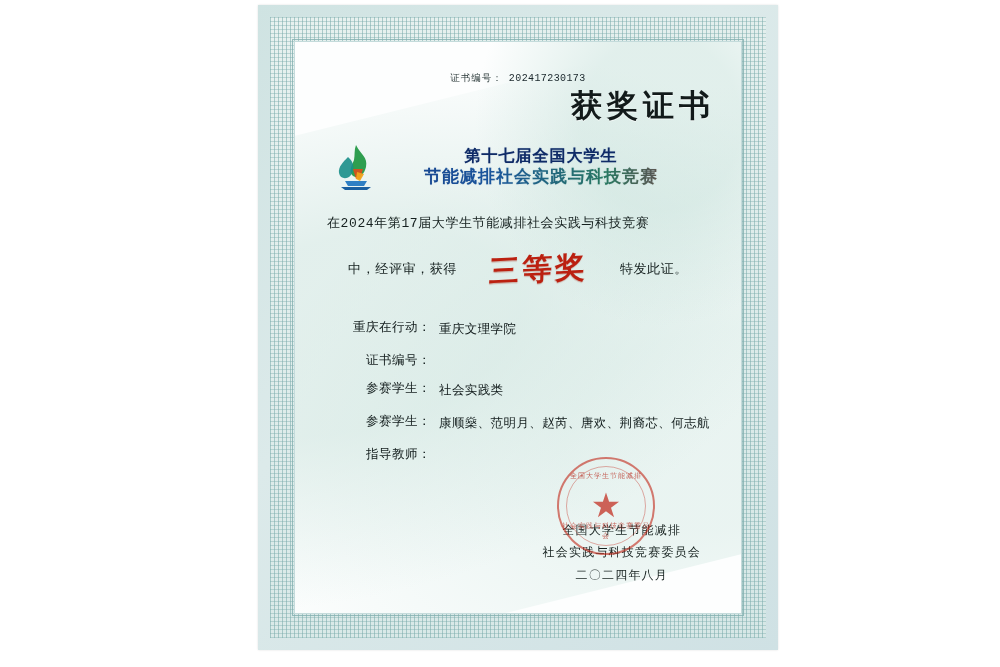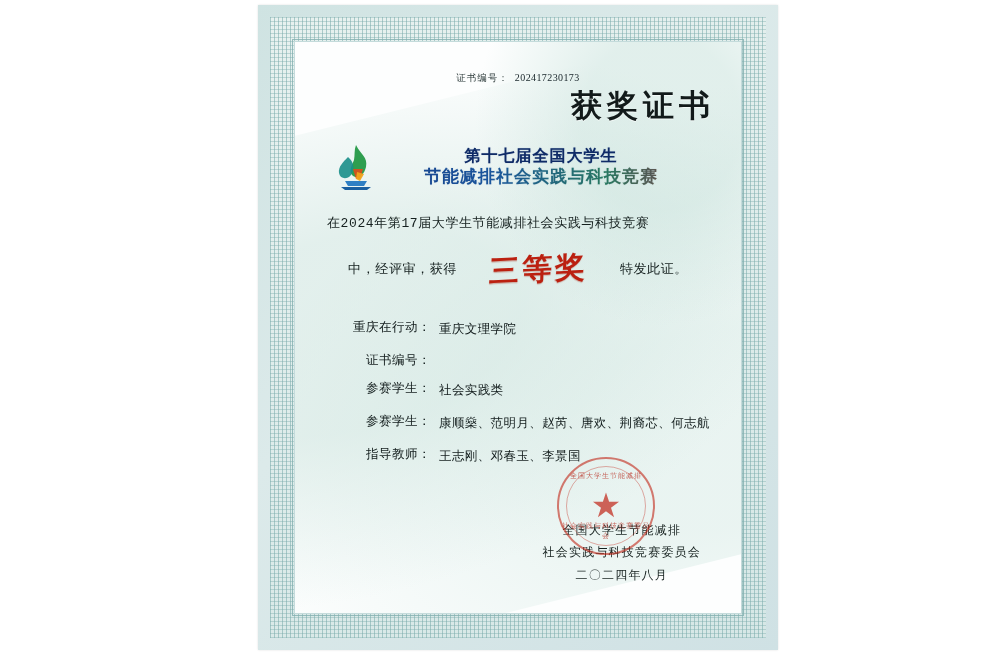--- a/index.html
+++ b/index.html
@@ -80,21 +80,21 @@
     display: flex;
     justify-content: center;
     align-items: baseline;
     gap: 6px;
     margin-top: 14px;
     font-size: 9.5px;
     color: #2d3b3b;
   }
   .serial-label { letter-spacing: 1px; }
   .serial-value {
-    font-family: Liberation Serif, serif;
+    font-family: Liberation Mono, monospace;
     font-size: 10px;
     letter-spacing: 0.4px;
     color: #18252a;
   }
 
   
   .cert-title {
     text-align: right;
     font-family: "DejaVu Sans", sans-serif;
     font-size: 31px;
@@ -301,21 +301,20 @@
           <div class="field-row">
             <span class="field-label">参赛学生：</span>
             <span class="field-value">社会实践类</span>
           </div>
           <div class="field-row">
             <span class="field-label">参赛学生：</span>
             <span class="field-value">康顺燊、范明月、赵芮、唐欢、荆裔芯、何志航</span>
           </div>
           <div class="field-row">
             <span class="field-label">指导教师：</span>
-            <span class="field-value">王志刚、邓春玉、李景国</span>
           </div>
         </div>
 
         <div class="signature">
           <div class="sig-line">全国大学生节能减排</div>
           <div class="sig-line">社会实践与科技竞赛委员会</div>
           <div class="sig-line">二〇二四年八月</div>
         </div>
 
         <div class="seal">

